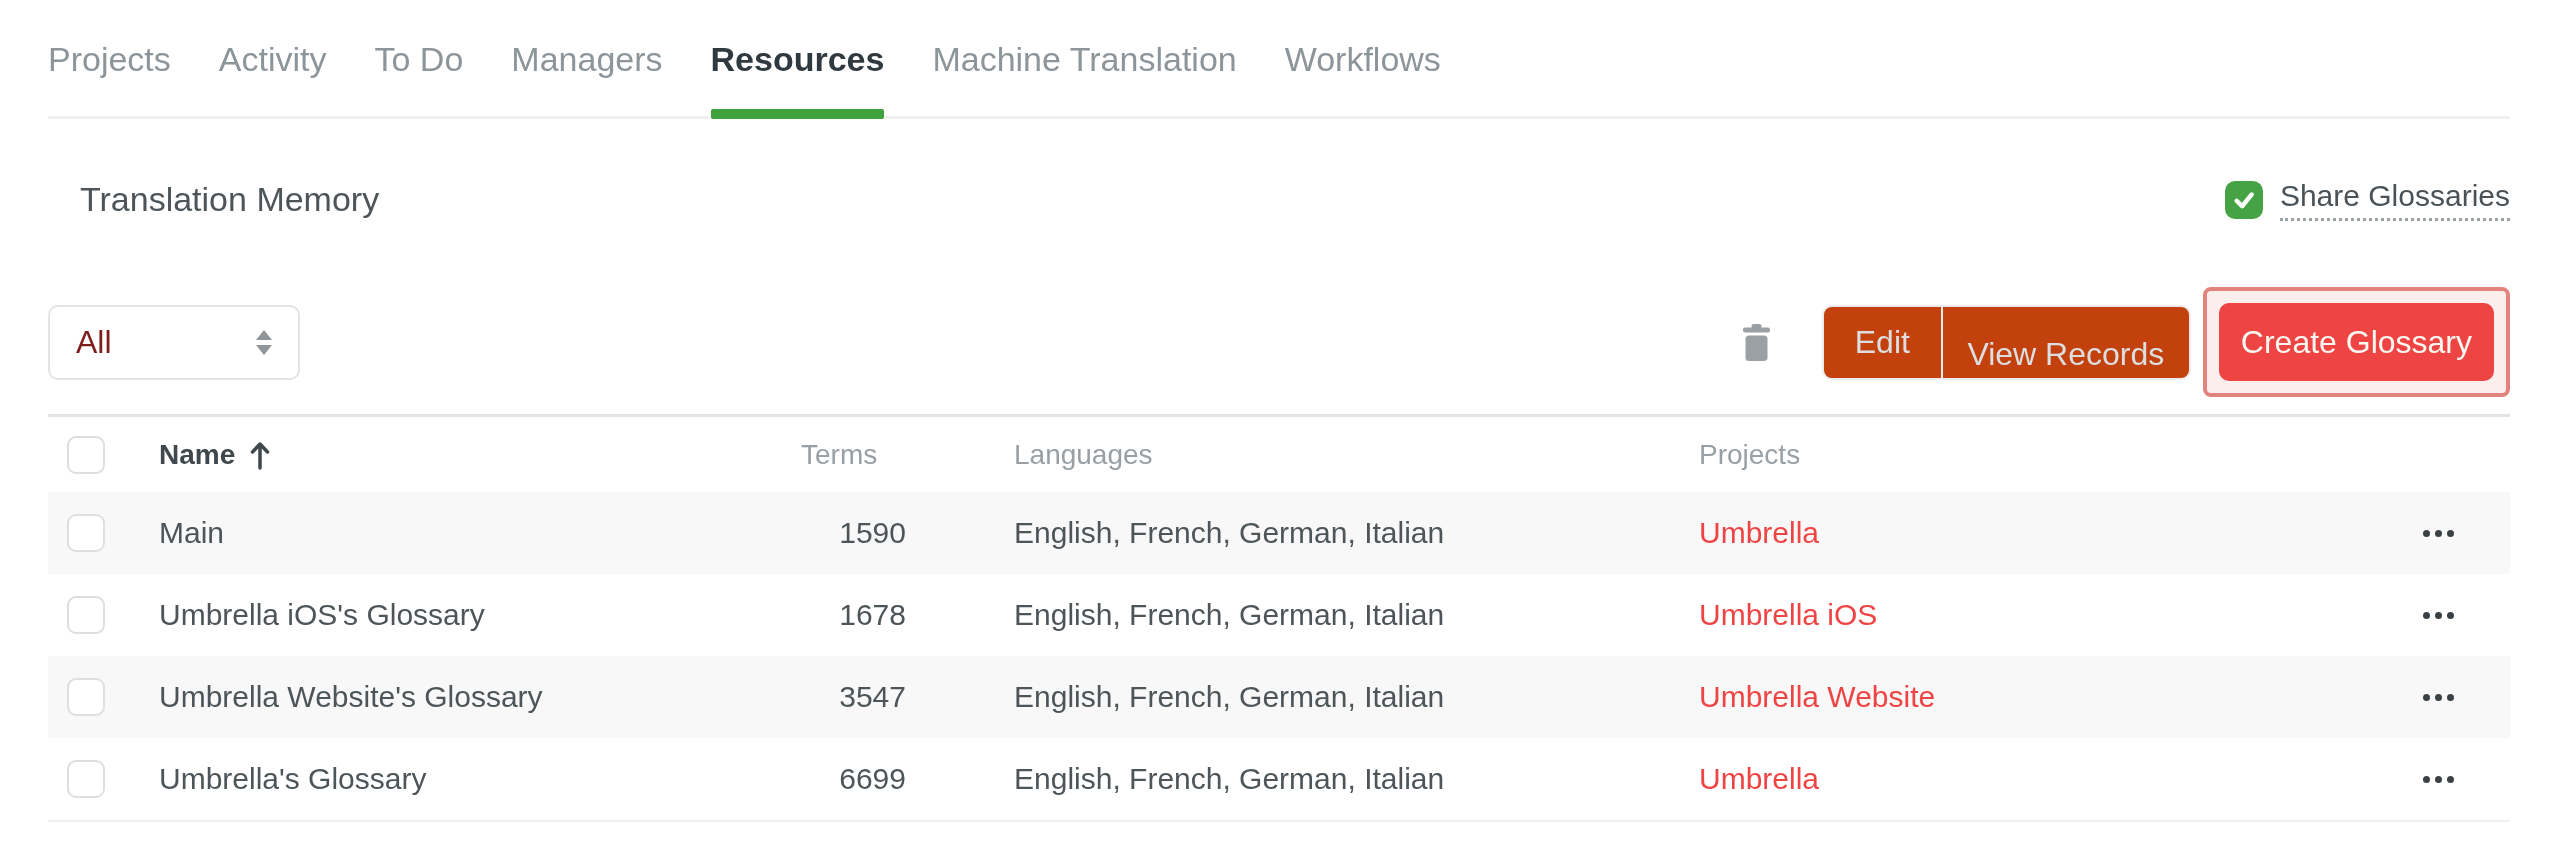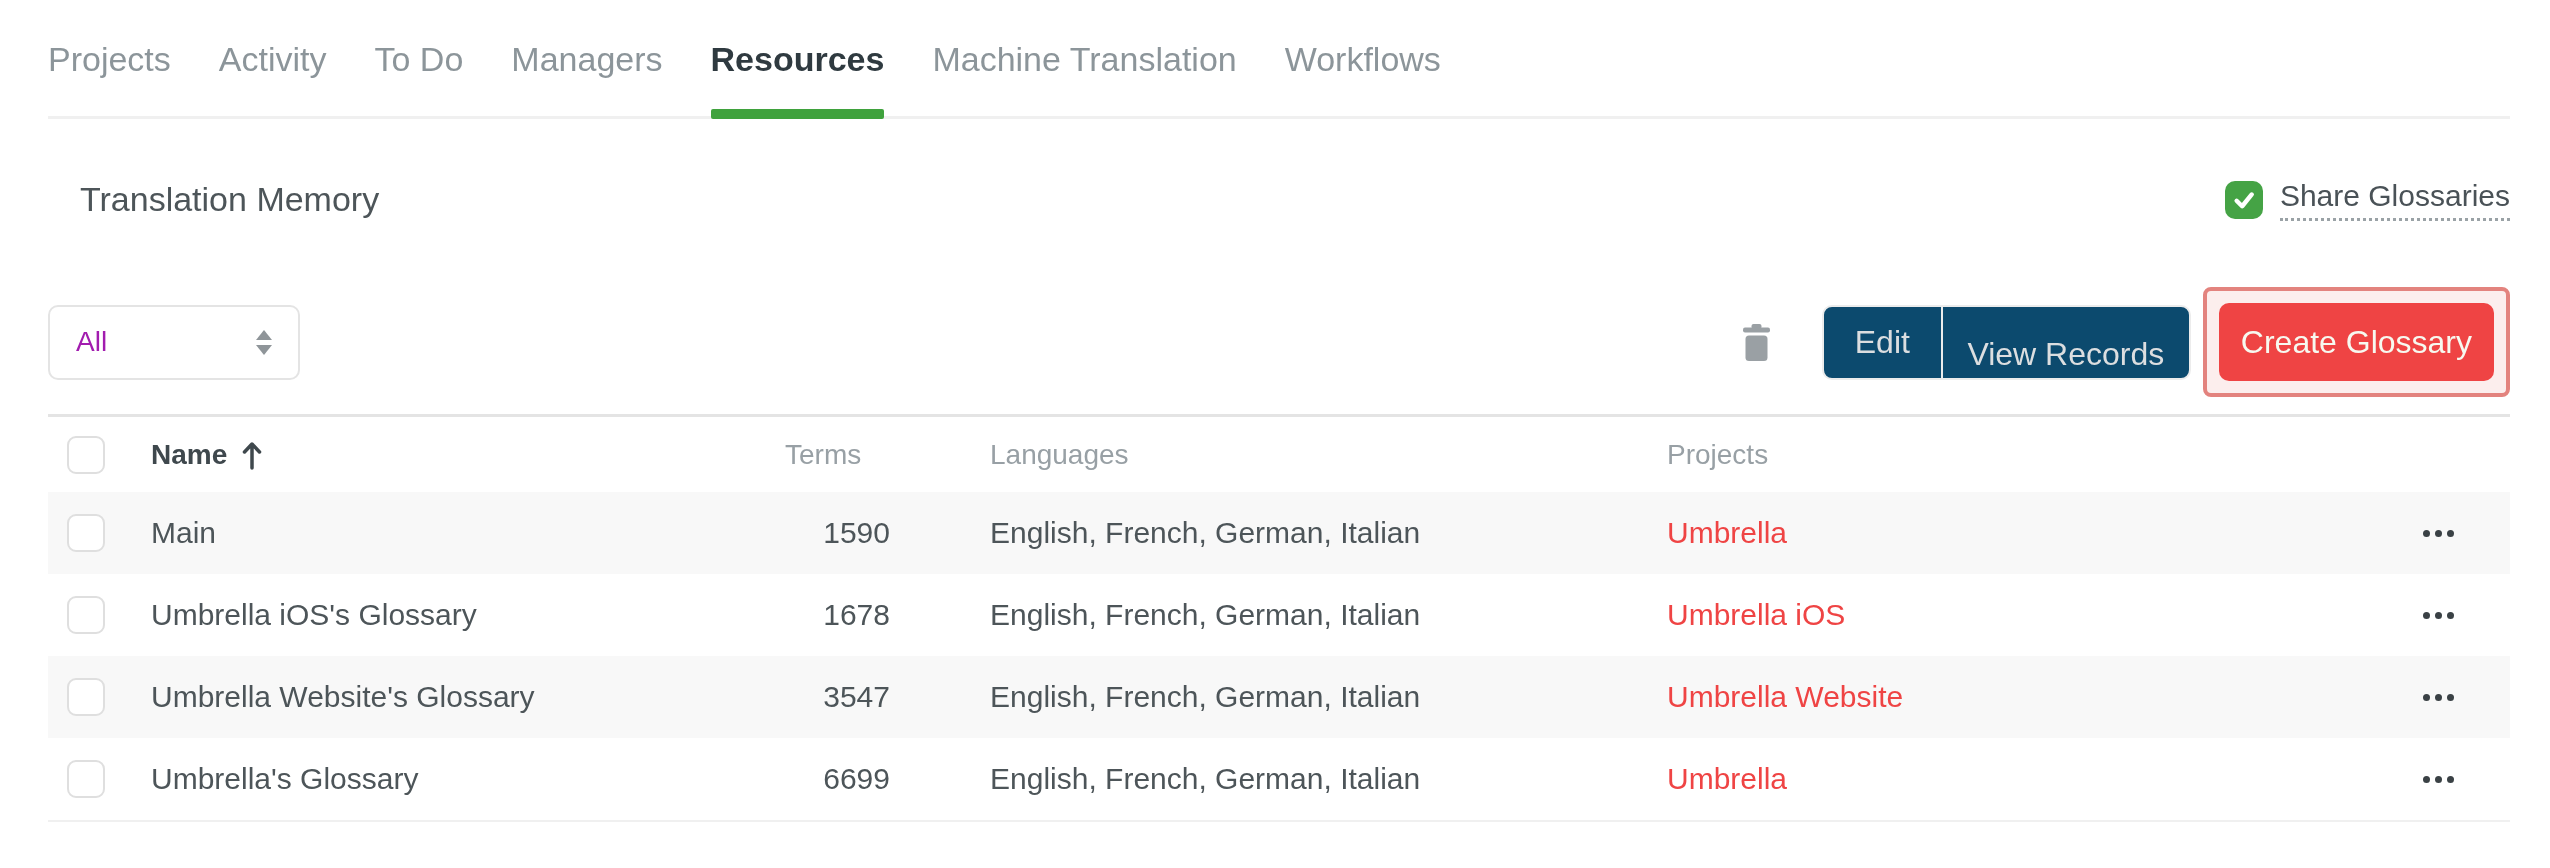--- a/index.html
+++ b/index.html
@@ -49,30 +49,30 @@
     font-size:30px; color:#4a5257;
     border-bottom:3px dotted #9aa2a6; padding-bottom:5px;
   }
 
   
   .toolbar { margin-top:51px; height:110px; display:flex; align-items:center; }
   .filter-select {
     width:252px; height:75px; border:2px solid #e4e4e4; border-radius:10px;
     display:flex; align-items:center; padding:0 26px; cursor:pointer; background:#fff;
   }
-  .filter-value { font-size:28px; color:#a21caf; }
+  .filter-value { font-size:32px; color:#7f1d1d; }
   .caret-stack { margin-left:auto; display:flex; flex-direction:column; gap:5px; align-items:center; }
   .caret-up   { width:0; height:0; border-left:8px solid transparent; border-right:8px solid transparent; border-bottom:10px solid #8f9599; }
   .caret-down { width:0; height:0; border-left:8px solid transparent; border-right:8px solid transparent; border-top:10px solid #8f9599; }
 
   .toolbar-right { margin-left:auto; display:flex; align-items:center; }
   .trash-btn { background:none; border:none; cursor:pointer; margin-right:52px; display:flex; align-items:center; }
   .btn-group {
     display:flex; height:75px; border:2px solid #ececec; border-radius:10px;
-    overflow:hidden; background:#0c4a6e;
+    overflow:hidden; background:#c2410c;
   }
   .group-btn {
     background:none; border:none; font-size:32px; color:#dcdee0;
     font-family:inherit; padding:0; text-align:center; cursor:default; white-space:nowrap;
   }
   .group-btn.edit { width:119px; border-right:2px solid #ececec; }
   .group-btn.view-records { width:246px;margin-top:25px; }
 
   .highlight-box {
     margin-left:12px; border:4px solid #e3837e; background:#fceeed;
@@ -85,20 +85,21 @@
   }
 
   .divider { margin-top:17px; height:3px; background:#e4e4e4; }
 
   
   .glossary-table { border-bottom:2px solid #f0f0f0; }
   .t-row, .t-header {
     display:grid;
     grid-template-columns:103px 586px 153px 729px 721px 1fr;
     align-items:center;
+    gap:8px;
   }
   .t-header { height:75px; }
   .t-row { height:82px; }
   .t-row.alt { background:#f8f8f8; }
 
   .checkbox {
     width:38px; height:38px; margin-left:19px;
     border:2px solid #dfdfdf; border-radius:9px; background:#ffffff;
     cursor:pointer; flex:0 0 auto;
   }

